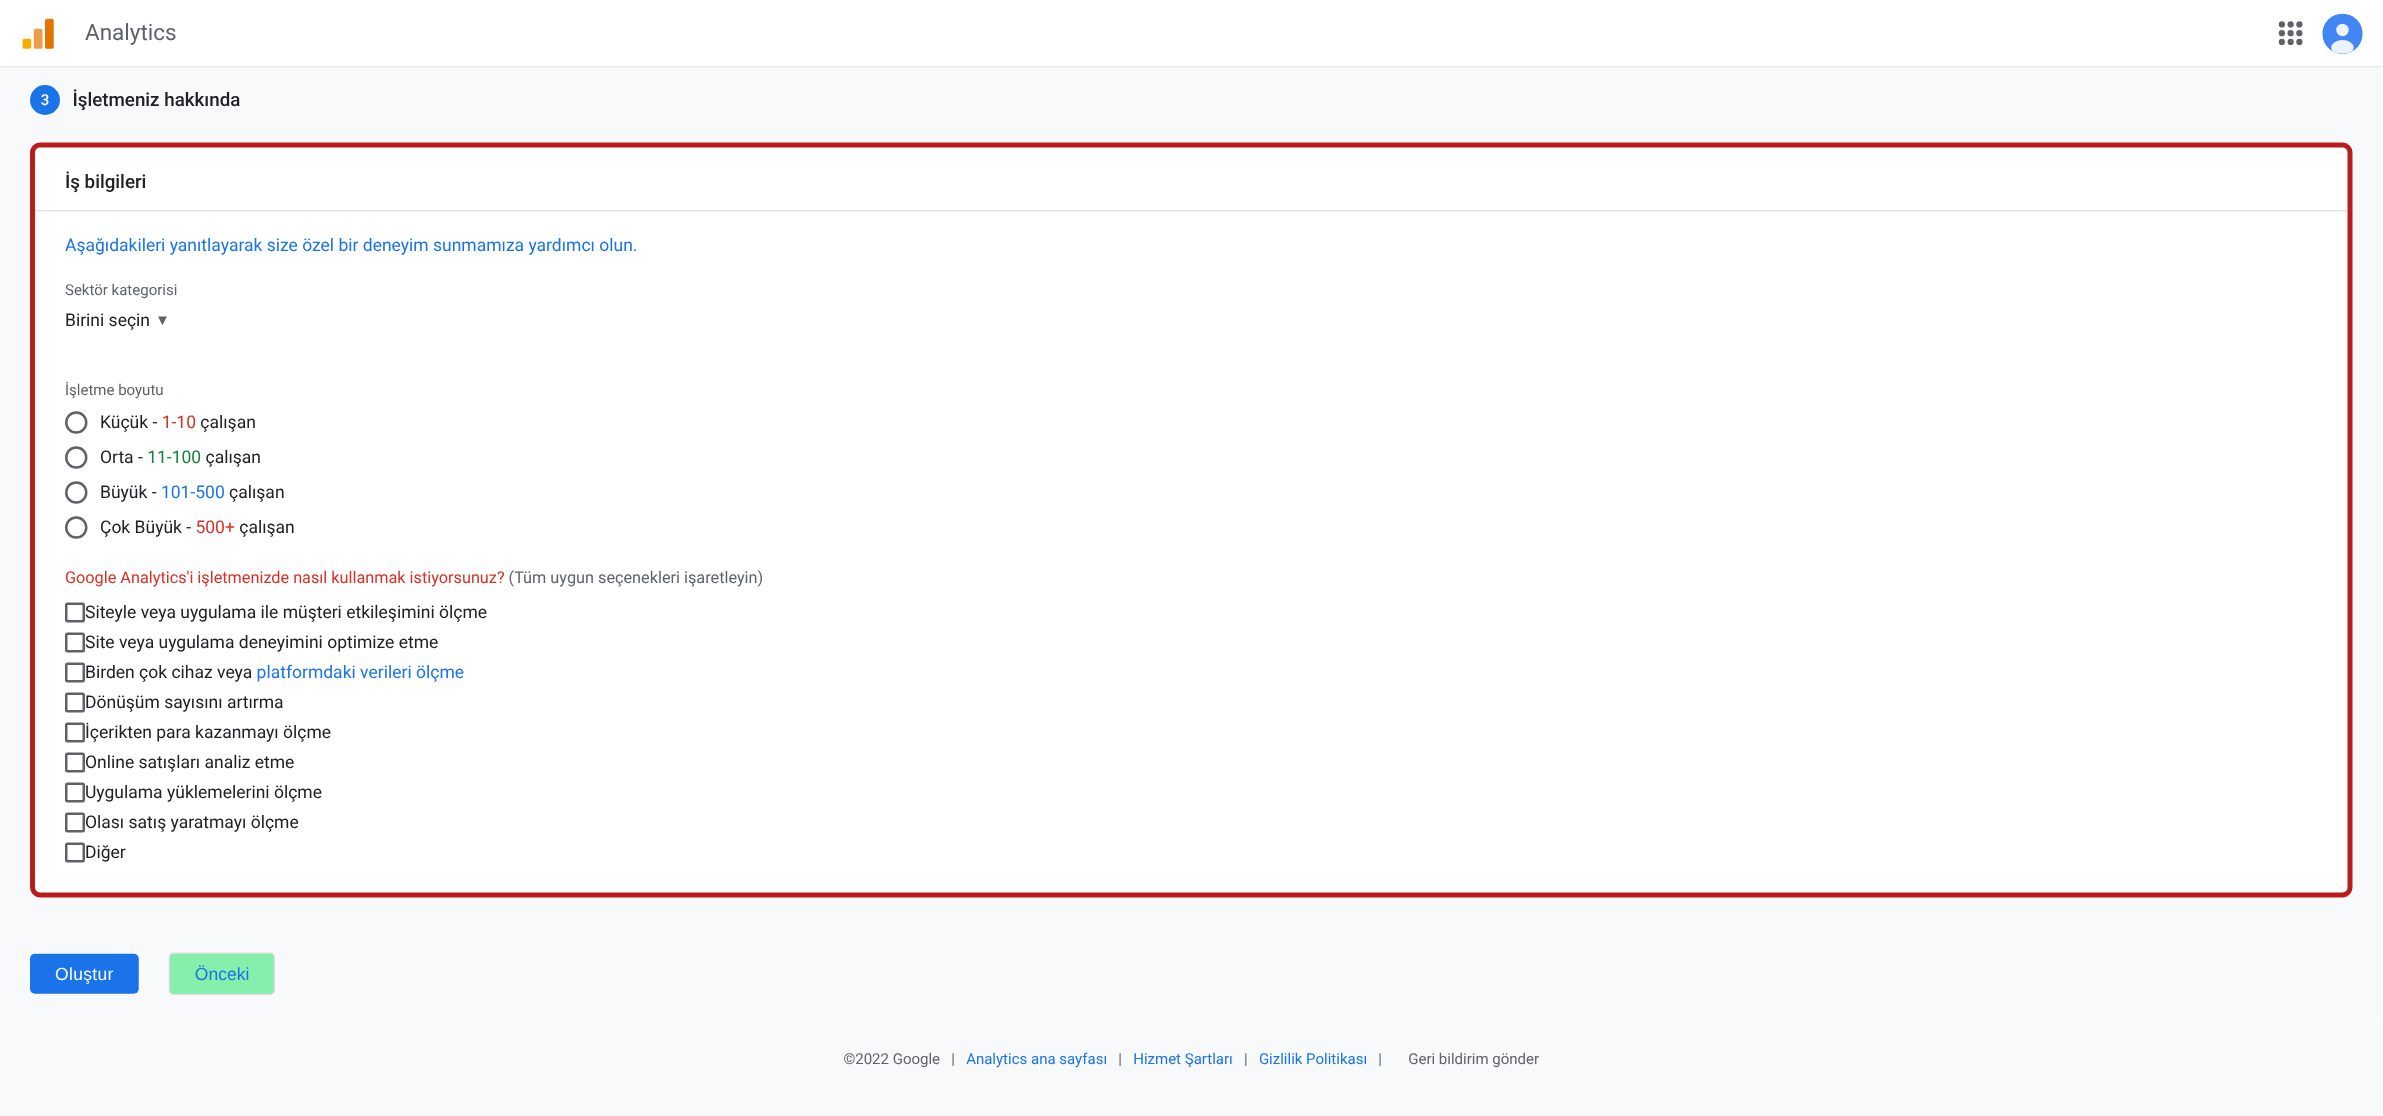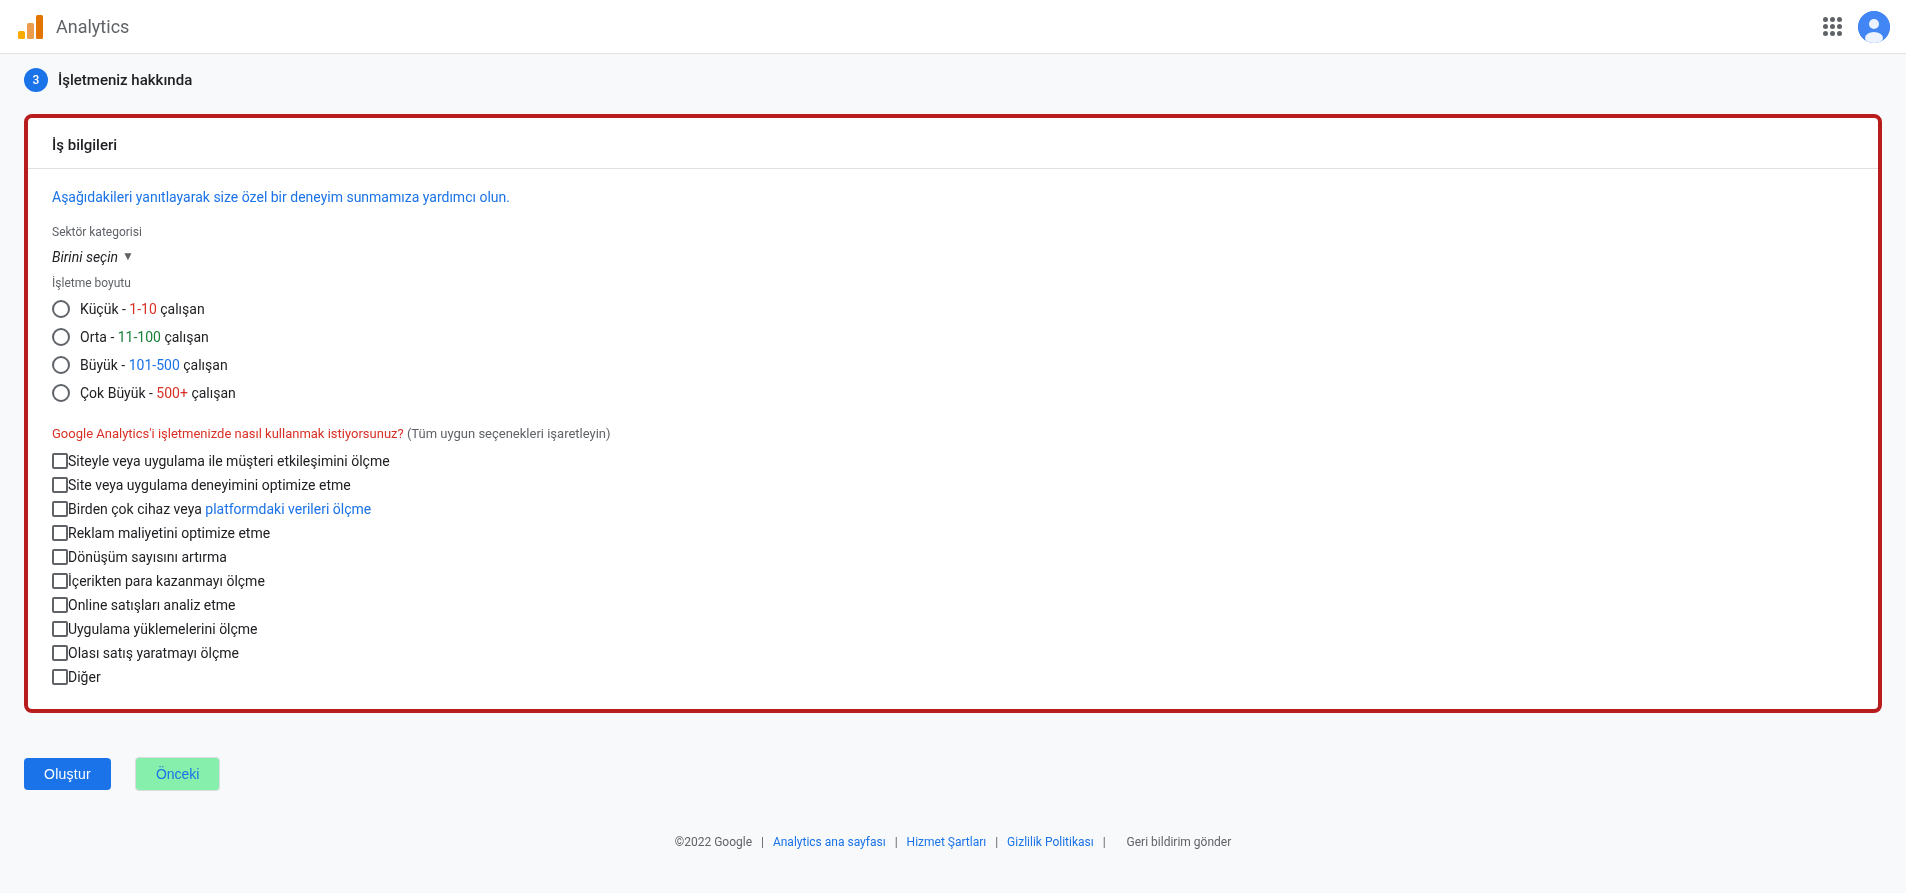--- a/index.html
+++ b/index.html
@@ -17,21 +17,21 @@
       align-items: center;
       justify-content: space-between;
       background: #fff;
       border-bottom: 1px solid #e0e0e0;
       padding: 0 16px;
       height: 54px;
     }
     .header-left {
       display: flex;
       align-items: center;
-      gap: 12px;
+      gap: 24px;
     }
     .analytics-logo {
       display: flex;
       align-items: flex-end;
       gap: 2px;
       height: 28px;
     }
     .header-title {
       font-size: 18px;
       font-weight: 400;
@@ -128,23 +128,22 @@
       margin-bottom: 6px;
     }
     .select-dropdown {
       display: flex;
       align-items: flex-start;
       gap: 4px;
       font-size: 14px;
       color: #202124;
       cursor: pointer;
       padding: 4px 0;
-      margin-bottom: 7px;
+      margin-bottom: 36px;
       width: fit-content;
-      font-style: italic;
     }
     .dropdown-arrow {
       font-size: 12px;
       color: #5f6368;
     }
 
     
     .section-label {
       font-size: 12px;
       color: #5f6368;
@@ -387,24 +386,20 @@
         <label class="checkbox-item">
           <div class="checkbox-box"></div>
           <span class="checkbox-label">Site veya uygulama deneyimini optimize etme</span>
         </label>
 
         <label class="checkbox-item">
           <div class="checkbox-box"></div>
           <span class="checkbox-label">Birden çok cihaz veya <span class="link-text">platformdaki verileri ölçme</span></span>
         </label>
 
-        <label class="checkbox-item">
-          <div class="checkbox-box"></div>
-          <span class="checkbox-label">Reklam maliyetini optimize etme</span>
-        </label>
 
         <label class="checkbox-item">
           <div class="checkbox-box"></div>
           <span class="checkbox-label">Dönüşüm sayısını artırma</span>
         </label>
 
         <label class="checkbox-item">
           <div class="checkbox-box"></div>
           <span class="checkbox-label">İçerikten para kazanmayı ölçme</span>
         </label>

